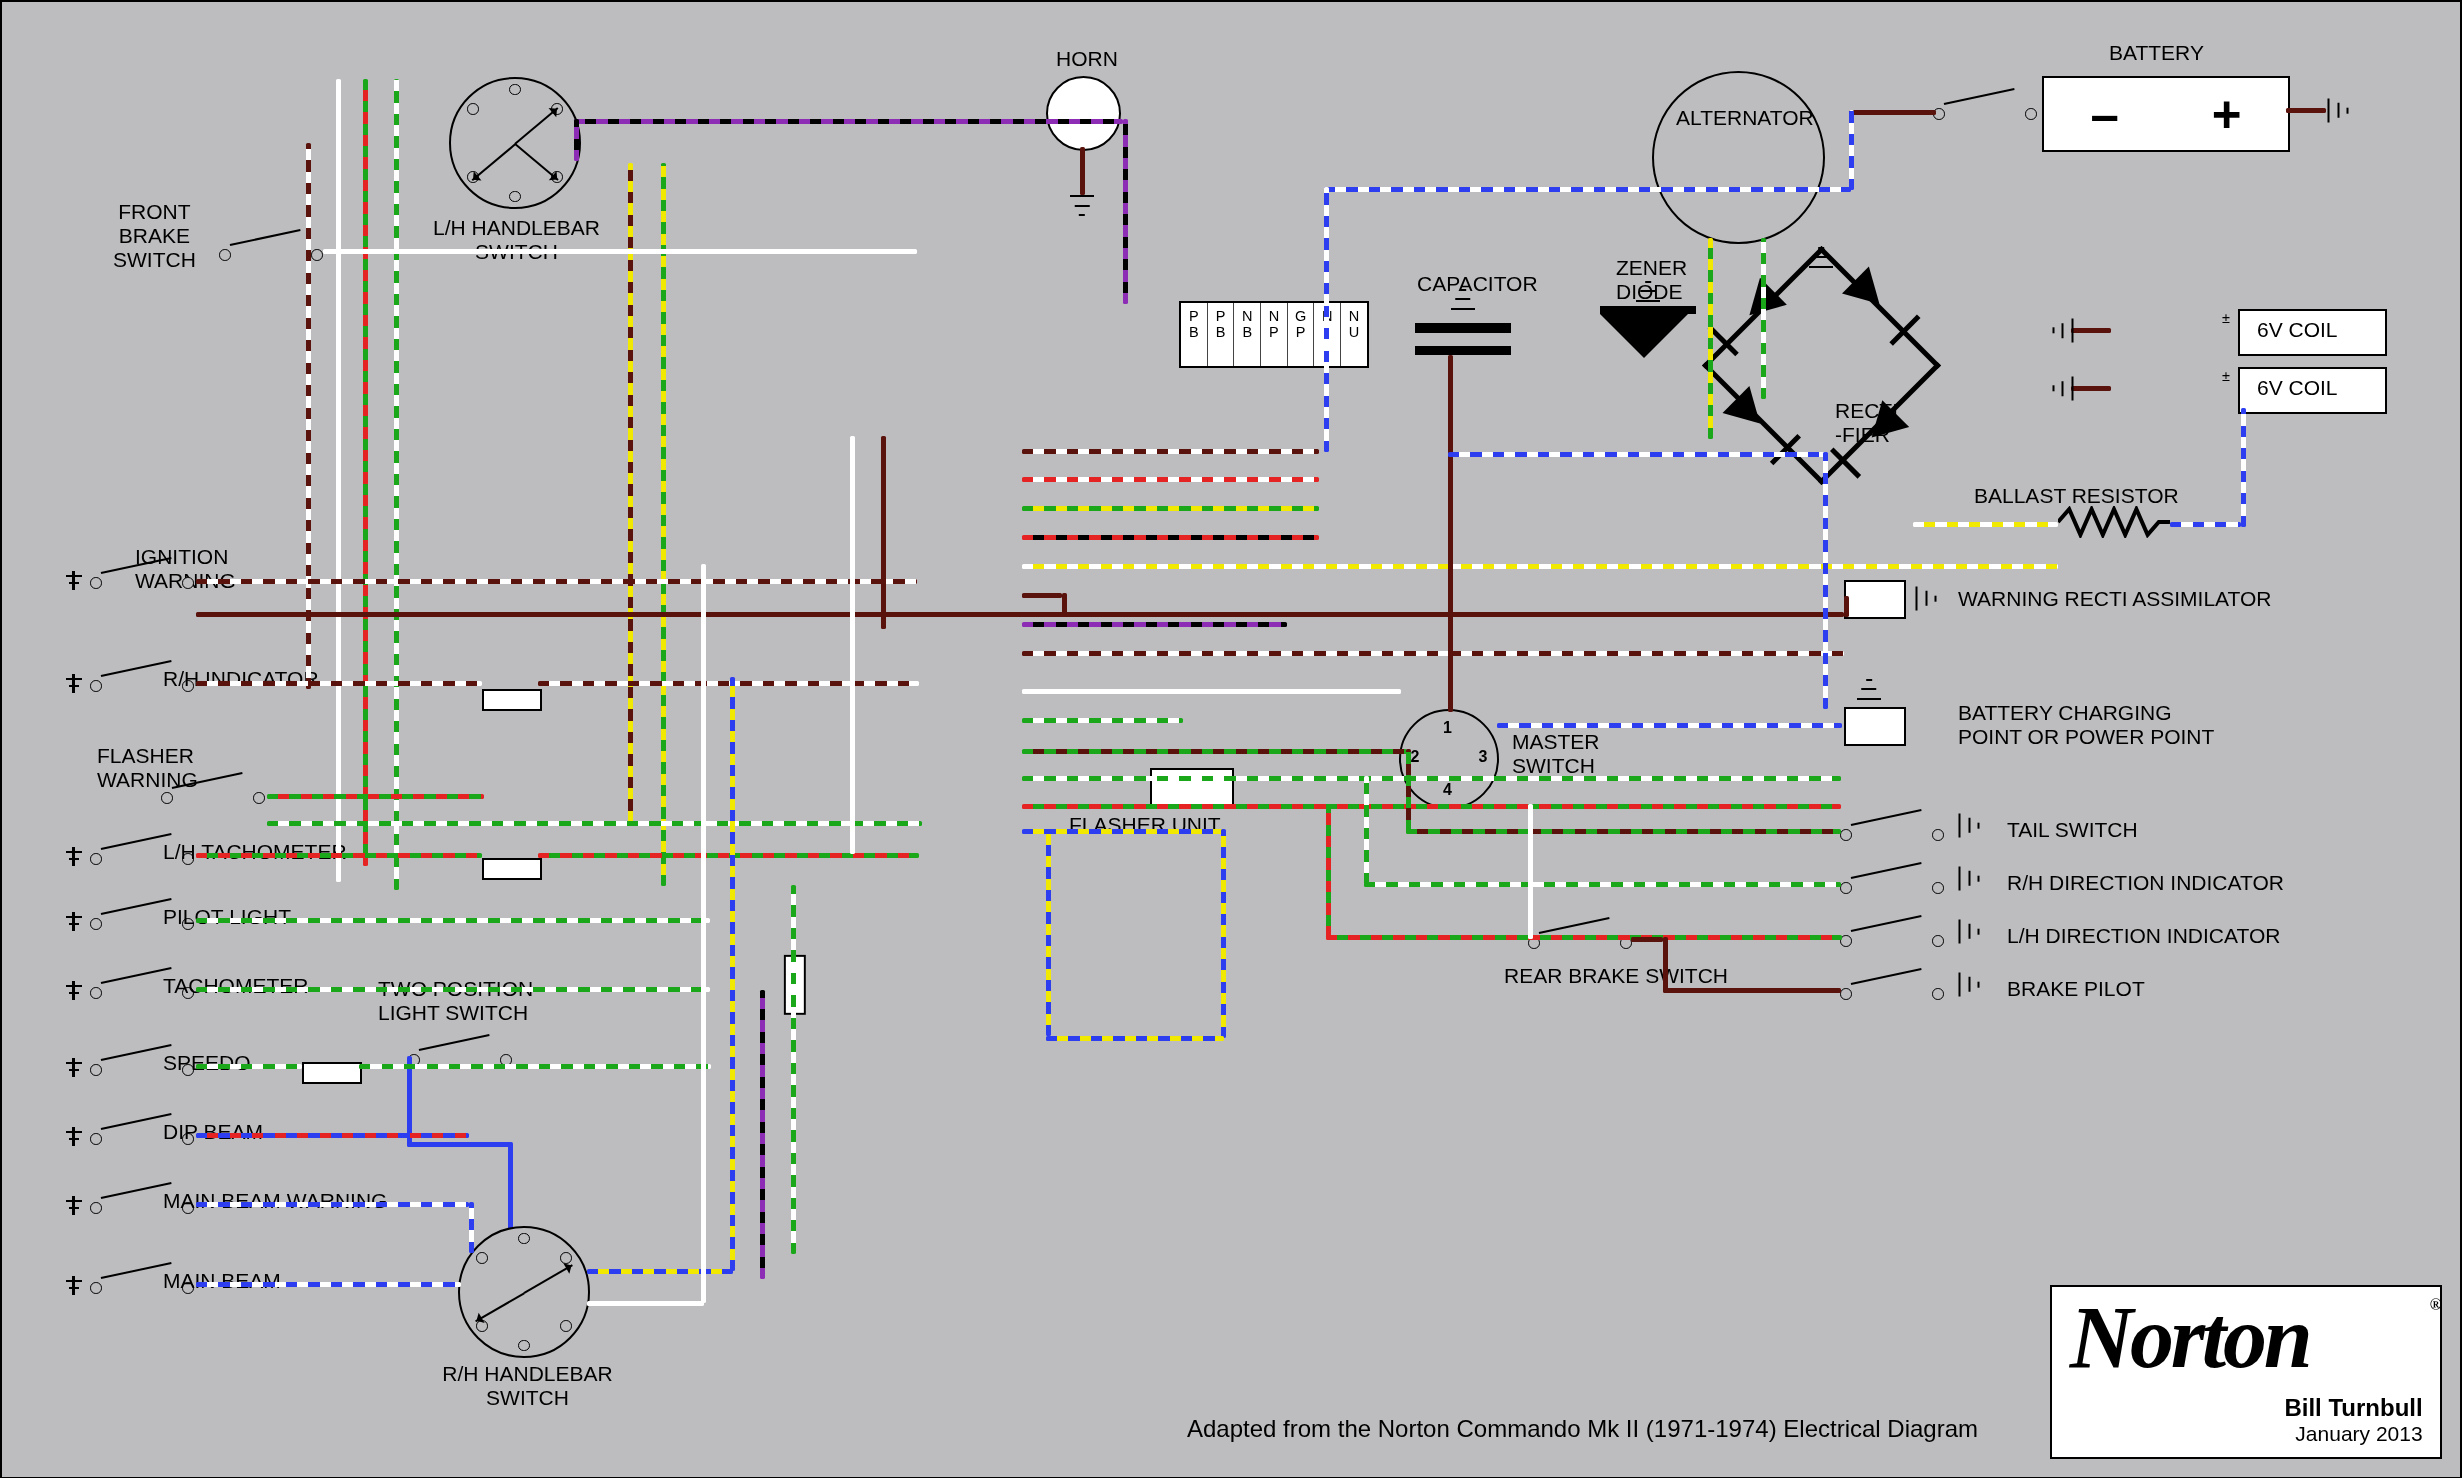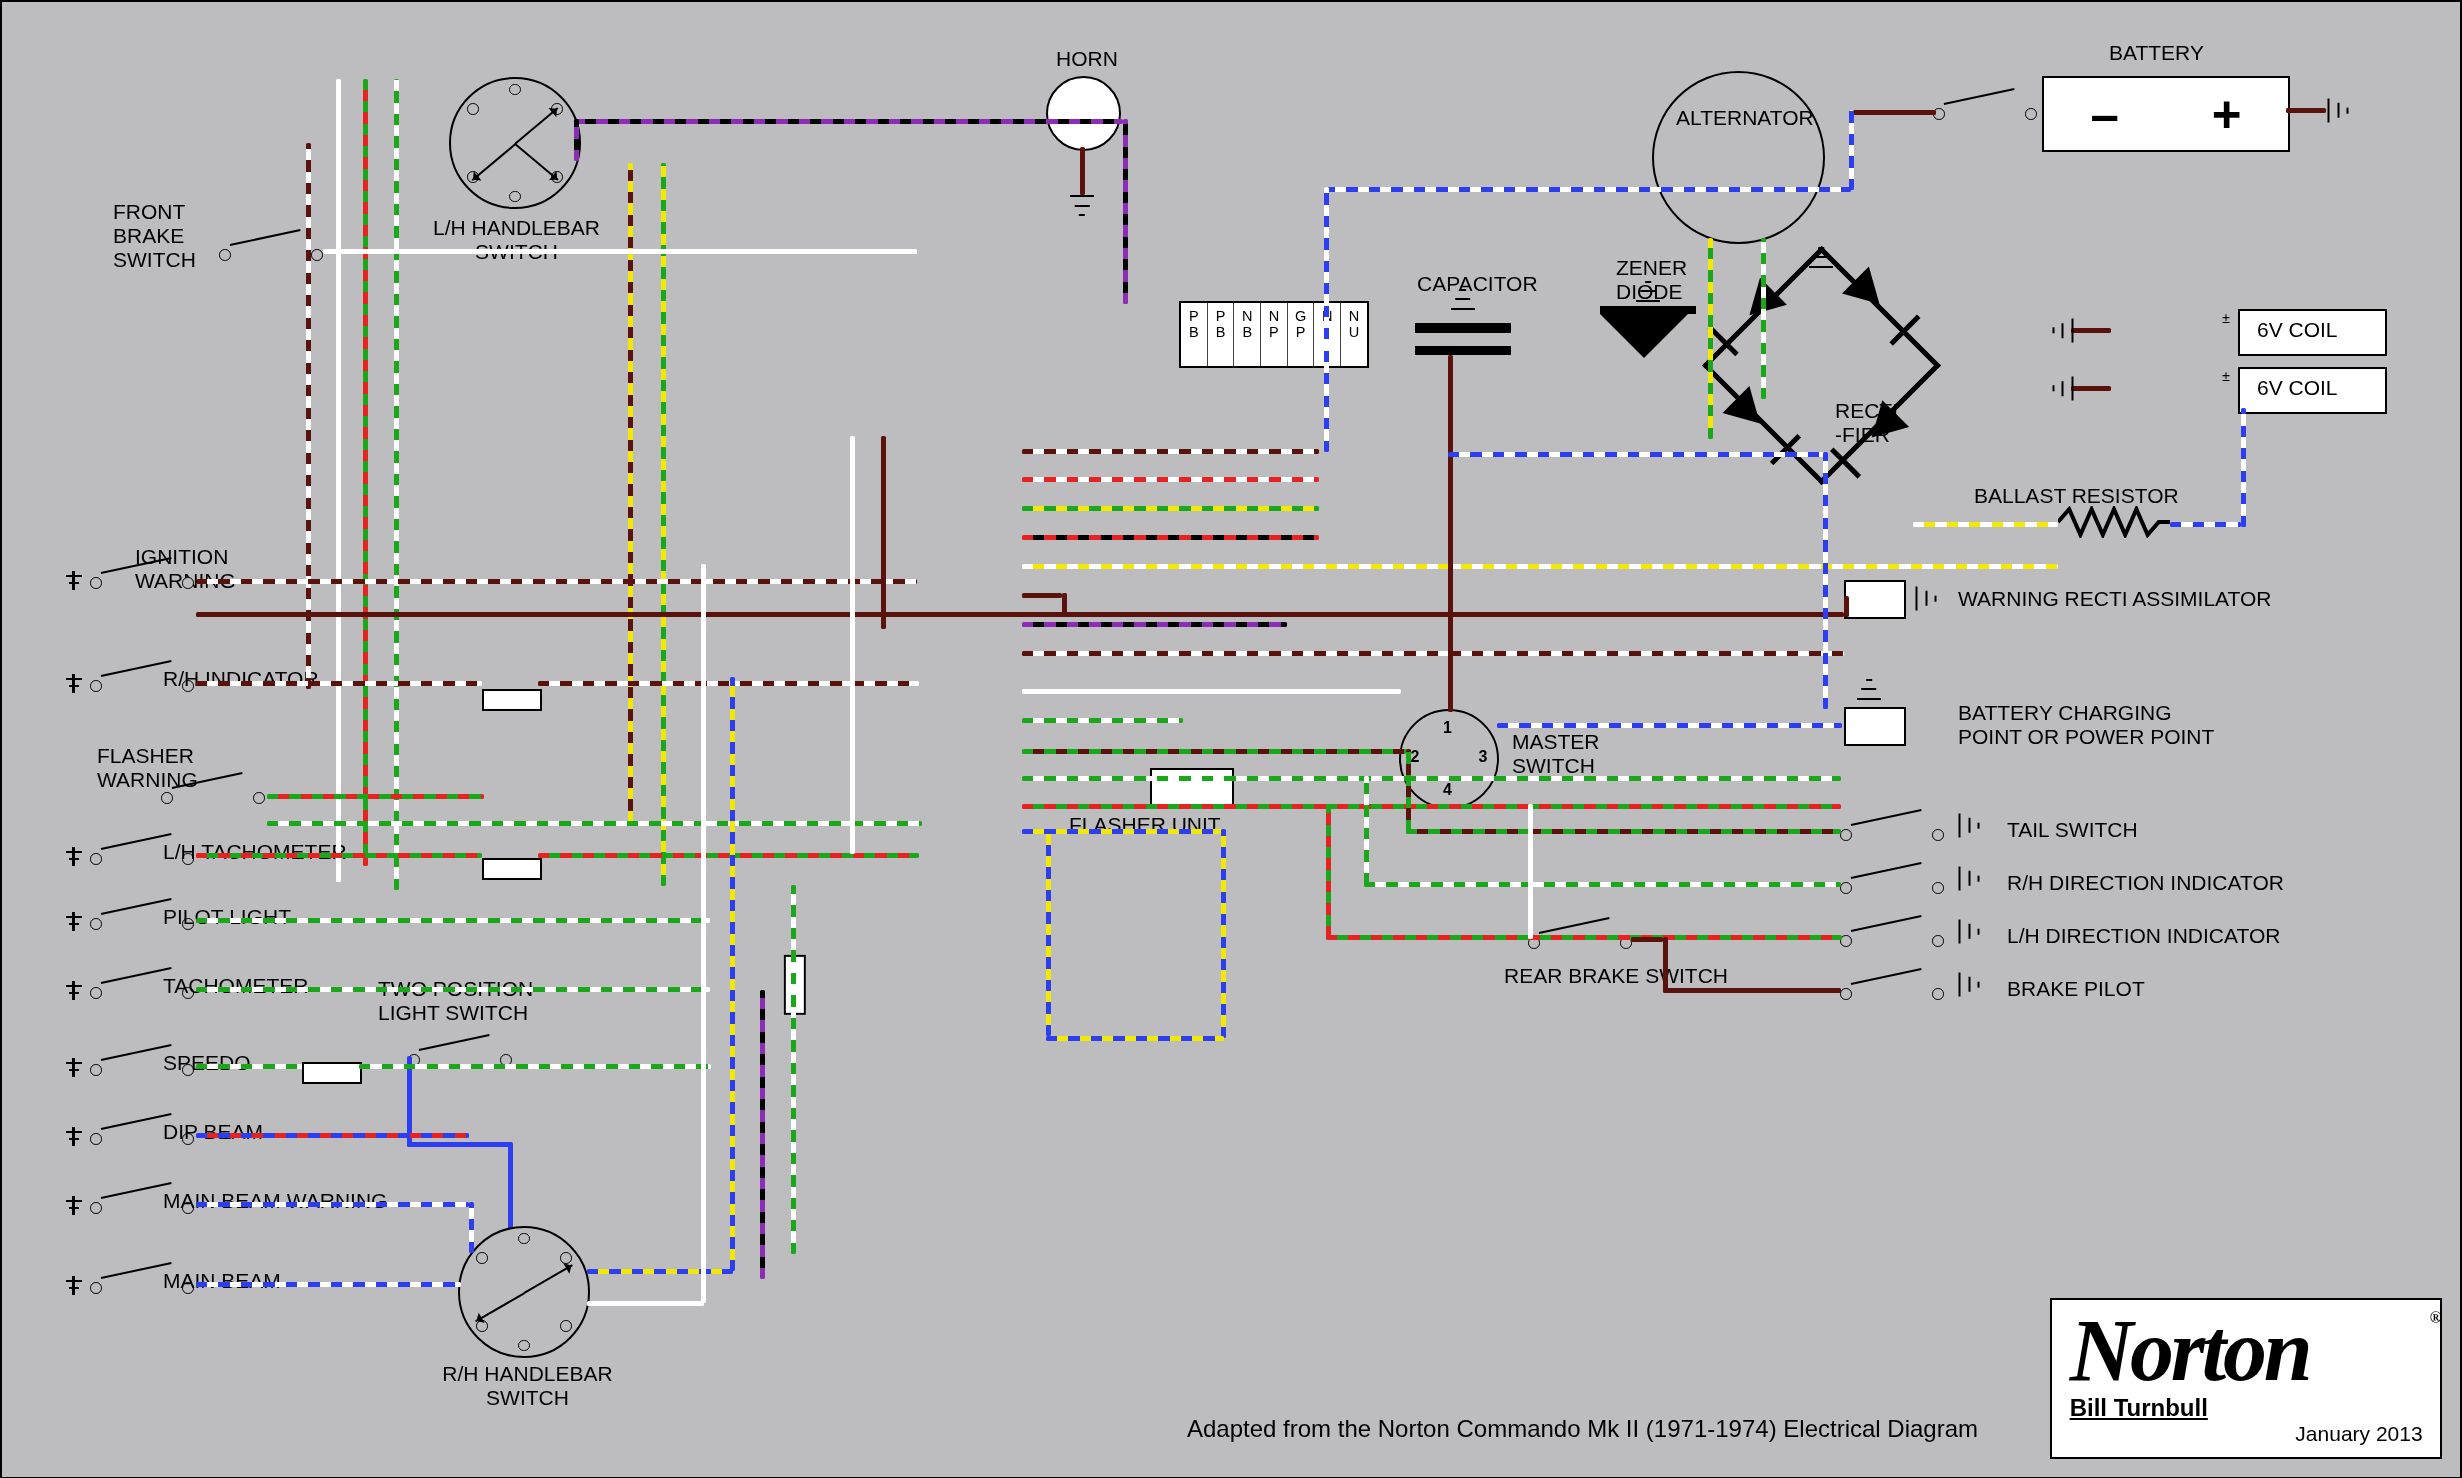--- a/index.html
+++ b/index.html
@@ -284,24 +284,24 @@
     position:relative;
   }
   .attrib-box .logo .reg {
     font-size:16px;
     font-style:normal;
     vertical-align:top;
     position:absolute;
     top:0; right:-16px;
   }
   .attrib-box .who {
+    text-align:right;
     font-weight:bold;
     font-size:24px;
-    margin-top:4px;
-    text-decoration:underline;
+    margin-top:17px;
   }
   .attrib-box .when {
     text-align:right;
     font-size:21px;
   }
 
   .master {
     position:absolute;
     width:96px; height:96px;
     border:2.4px solid #000;
@@ -459,21 +459,21 @@
     <div class="col">N
 P</div>
     <div class="col">G
 P</div>
     <div class="col">N</div>
     <div class="col">N
 U</div>
   </div>
 
 
-  <div class="label" style="left:111px; top:198px;">FRONT
+  <div class="label" style="left:111px; top:198px;text-align:center;">FRONT
 BRAKE
 SWITCH</div>
   <div class="term-switch" style="left:217px; top:239px;">
       <span class="arm"></span>
     </div>
 
   <div class="label" style="left:133px; top:511px;margin-top:32px;">IGNITION
 WARNING</div>
   <div class="term-switch" style="left:88px; top:567px;">
       <span class="arm"></span>

